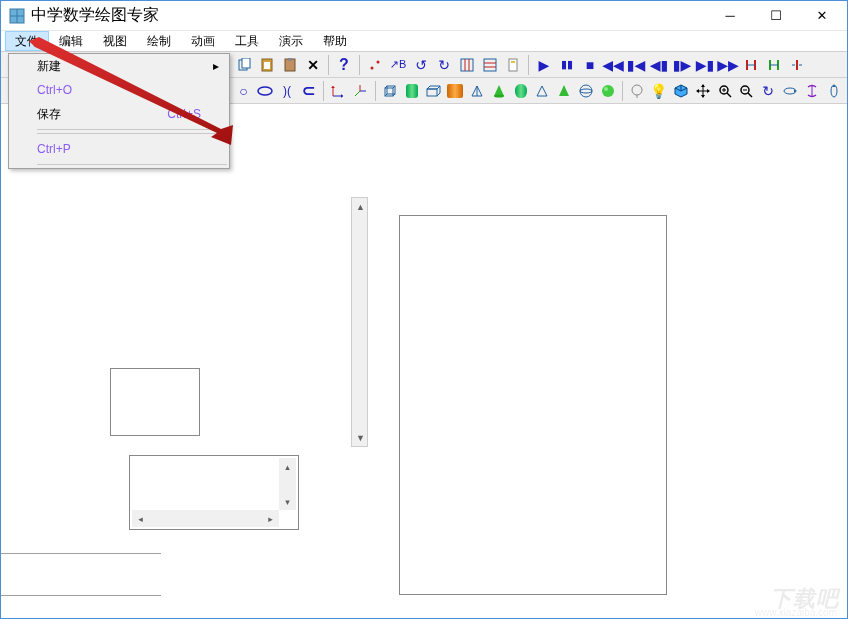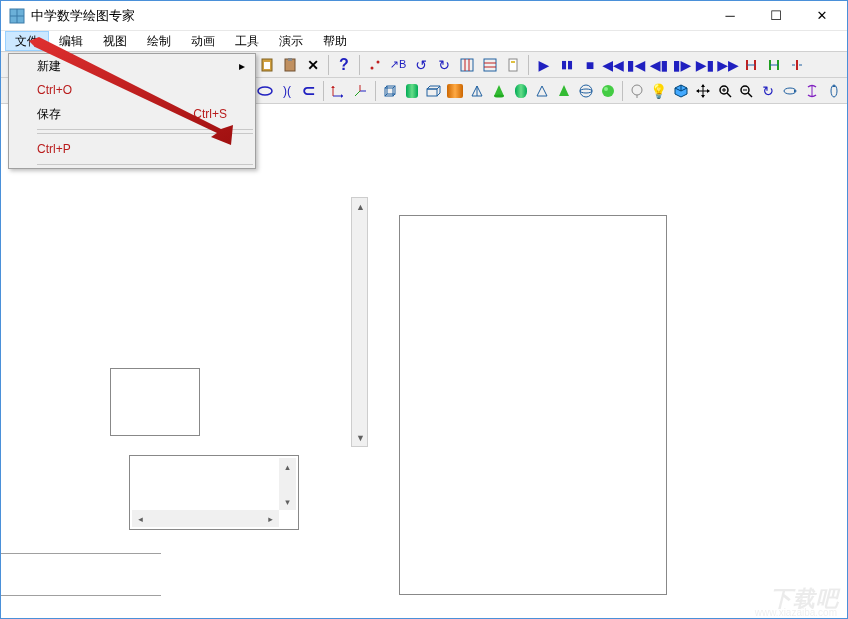--- a/index.html
+++ b/index.html
@@ -1,34 +1,34 @@
 <!DOCTYPE html>
 <html><head>
 <meta charset="utf-8">
 <style>
 * { box-sizing: border-box; margin: 0; padding: 0; font-family: "Microsoft YaHei", "SimSun", sans-serif; }
 body { background: #fff; width: 848px; height: 619px; position: relative; overflow: hidden; border: 1px solid #4a90d9; }
 
 
 .titlebar { height: 30px; background: #fff; display: flex; align-items: center; padding: 0 2px; border-bottom: 1px solid #e8e8e8; }
 .titlebar .icon { width: 16px; height: 16px; margin: 0 6px; display: flex; align-items: center; justify-content: center; }
-.titlebar .title { font-size: 13px; flex: 1; color: #000; }
+.titlebar .title { font-size: 16px; flex: 1; color: #000; }
 .titlebar .ctrl { width: 46px; height: 30px; display: flex; align-items: center; justify-content: center; font-size: 13px; font-family: sans-serif; }
 
 
 .menubar { height: 21px; background: #fff; display: flex; padding: 0 4px; font-size: 12px; border-bottom: 1px solid #d0d0d0; }
 .menubar .mi { padding: 2px 10px; cursor: default; }
 .menubar .mi.active { background: #cce8ff; border: 1px solid #99d1ff; padding: 1px 9px; }
 
 
-.dropdown { position: absolute; left: 7px; top: 52px; width: 248px; background: #f0f0f0; border: 1px solid #a0a0a0; box-shadow: 2px 2px 4px rgba(0,0,0,0.25); z-index: 50; font-size: 12px; }
+.dropdown { position: absolute; left: 7px; top: 52px; width: 222px; background: #f0f0f0; border: 1px solid #a0a0a0; box-shadow: 2px 2px 4px rgba(0,0,0,0.25); z-index: 50; font-size: 12px; }
 .dropdown .row { display: flex; align-items: center; height: 24px; padding: 0 28px 0 28px; position: relative; }
 .dropdown .sep { height: 1px; background: #c8c8c8; margin: 3px 2px 3px 28px; }
 .dropdown .lbl { flex: 1; }
-.dropdown .sc { color: #b91c1c; }
+.dropdown .sc { color: #8b5cf6; }
 .dropdown .arrow { position: absolute; right: 10px; }
 
 
 .toolbar { height: 26px; background: #f0f0f0; border-bottom: 1px solid #d0d0d0; display: flex; align-items: center; padding: 0 3px; gap: 1px; }
 .tb { width: 22px; height: 22px; display: flex; align-items: center; justify-content: center; font-size: 14px; cursor: default; }
 .tsep { width: 1px; height: 20px; background: #c0c0c0; margin: 0 3px; }
 
 
 .canvas { position: absolute; left: 0; top: 104px; right: 0; bottom: 0; background: #fff; }
 .panel { position: absolute; background: #fff; border: 1px solid #888; }

